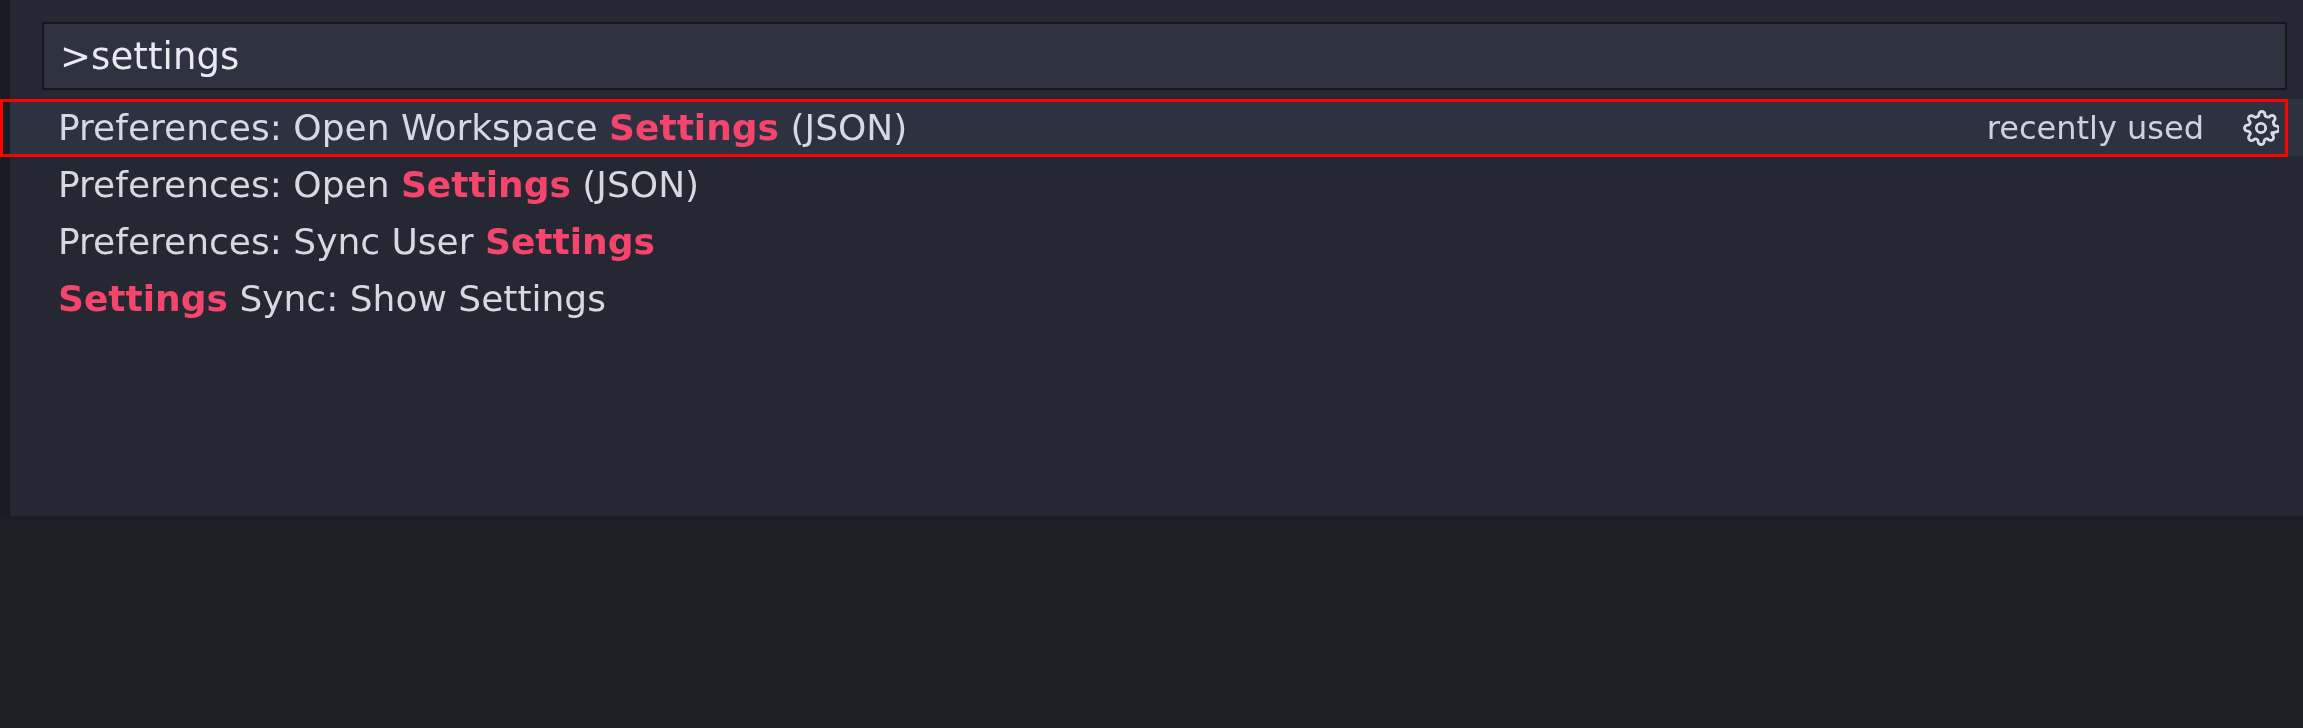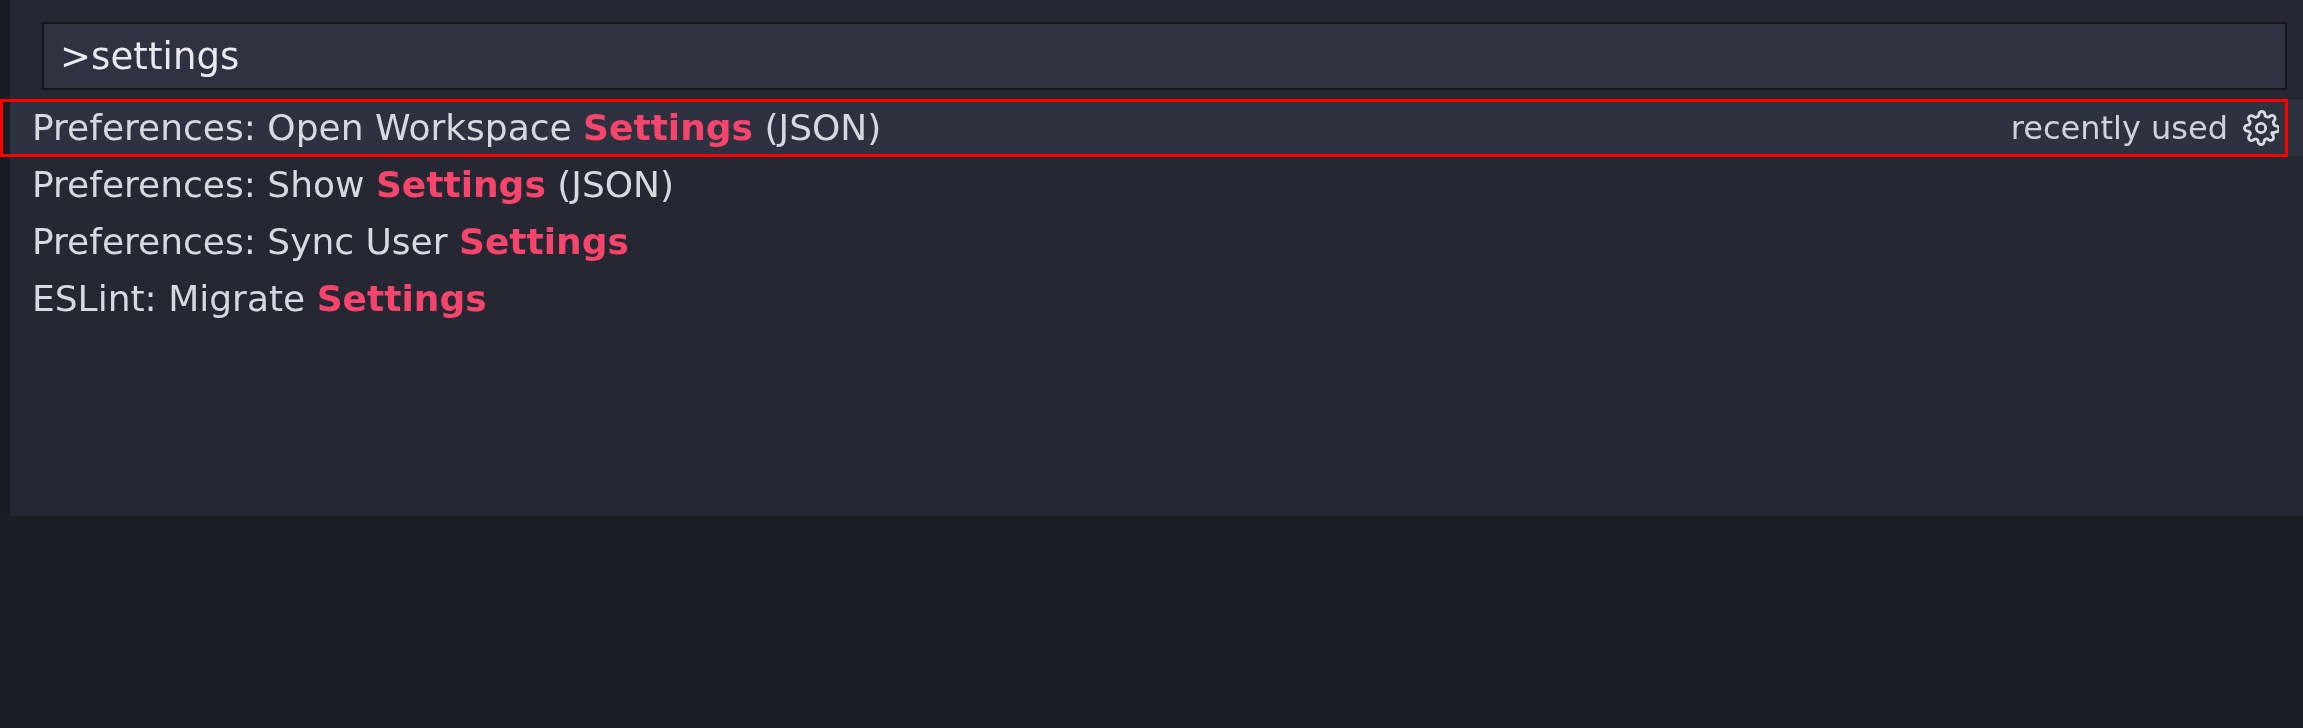--- a/index.html
+++ b/index.html
@@ -64,41 +64,41 @@
     position: absolute;
     left: 0;
     top: 99px;
     width: 2293px;
   }
   .result-row {
     position: relative;
     height: 57px;
     display: flex;
     align-items: center;
-    padding: 0 0 0 22px;
+    padding: 0 0 0 48px;
     box-sizing: border-box;
   }
   .result-row.selected {
     background: #2e3140;
   }
   .result-label {
     font-size: 36px;
     color: #d6d9e0;
     white-space: nowrap;
     line-height: 1;
   }
   .result-label .hl {
     color: #f6456c;
     font-weight: bold;
   }
   .row-right {
     margin-left: auto;
     display: flex;
     align-items: center;
-    gap: 15px;
+    gap: 39px;
     padding-right: 24px;
   }
   .recently-used {
     font-size: 32px;
     color: #cfd2da;
     white-space: nowrap;
   }
   .gear-icon {
     width: 36px;
     height: 36px;
@@ -140,27 +140,27 @@
             <span class="recently-used">recently used</span>
             <span>
               <svg class="gear-icon" viewBox="0 0 24 24" fill="none" stroke="currentColor" stroke-width="1.9" stroke-linecap="round" stroke-linejoin="round">
                 <circle cx="12" cy="12" r="3.1"></circle>
                 <path d="M19.4 15a1.65 1.65 0 0 0 .33 1.82l.06.06a2 2 0 0 1-2.83 2.83l-.06-.06a1.65 1.65 0 0 0-1.82-.33 1.65 1.65 0 0 0-1 1.51V21a2 2 0 0 1-4 0v-.09A1.65 1.65 0 0 0 9 19.4a1.65 1.65 0 0 0-1.82.33l-.06.06a2 2 0 0 1-2.83-2.83l.06-.06a1.65 1.65 0 0 0 .33-1.82 1.65 1.65 0 0 0-1.51-1H3a2 2 0 0 1 0-4h.09A1.65 1.65 0 0 0 4.6 9a1.65 1.65 0 0 0-.33-1.82l-.06-.06a2 2 0 0 1 2.83-2.83l.06.06A1.65 1.65 0 0 0 9 4.6h.09A1.65 1.65 0 0 0 10.6 3.09V3a2 2 0 0 1 4 0v.09A1.65 1.65 0 0 0 16.1 4.6a1.65 1.65 0 0 0 1.82-.33l.06-.06a2 2 0 0 1 2.83 2.83l-.06.06A1.65 1.65 0 0 0 20.42 9v.09a1.65 1.65 0 0 0 1.51 1.51H22a2 2 0 0 1 0 4h-.09a1.65 1.65 0 0 0-1.51 1z"></path>
               </svg>
             </span>
           </span>
         </div>
         <div class="result-row">
-          <span class="result-label"><span>Preferences: Show </span><span class="hl">Settings</span><span> (JSON)</span></span>
+          <span class="result-label"><span>Preferences: Open </span><span class="hl">Settings</span><span> (JSON)</span></span>
         </div>
         <div class="result-row">
           <span class="result-label"><span>Preferences: Sync User </span><span class="hl">Settings</span></span>
         </div>
         <div class="result-row">
-          <span class="result-label"><span>ESLint: Migrate </span><span class="hl">Settings</span></span>
+          <span class="result-label"><span class="hl">Settings</span><span> Sync: Show Settings</span></span>
         </div>
       </div>
 
   </div>
 
   <div class="annot-box"></div>
 
 </div>
 
 </body></html>

